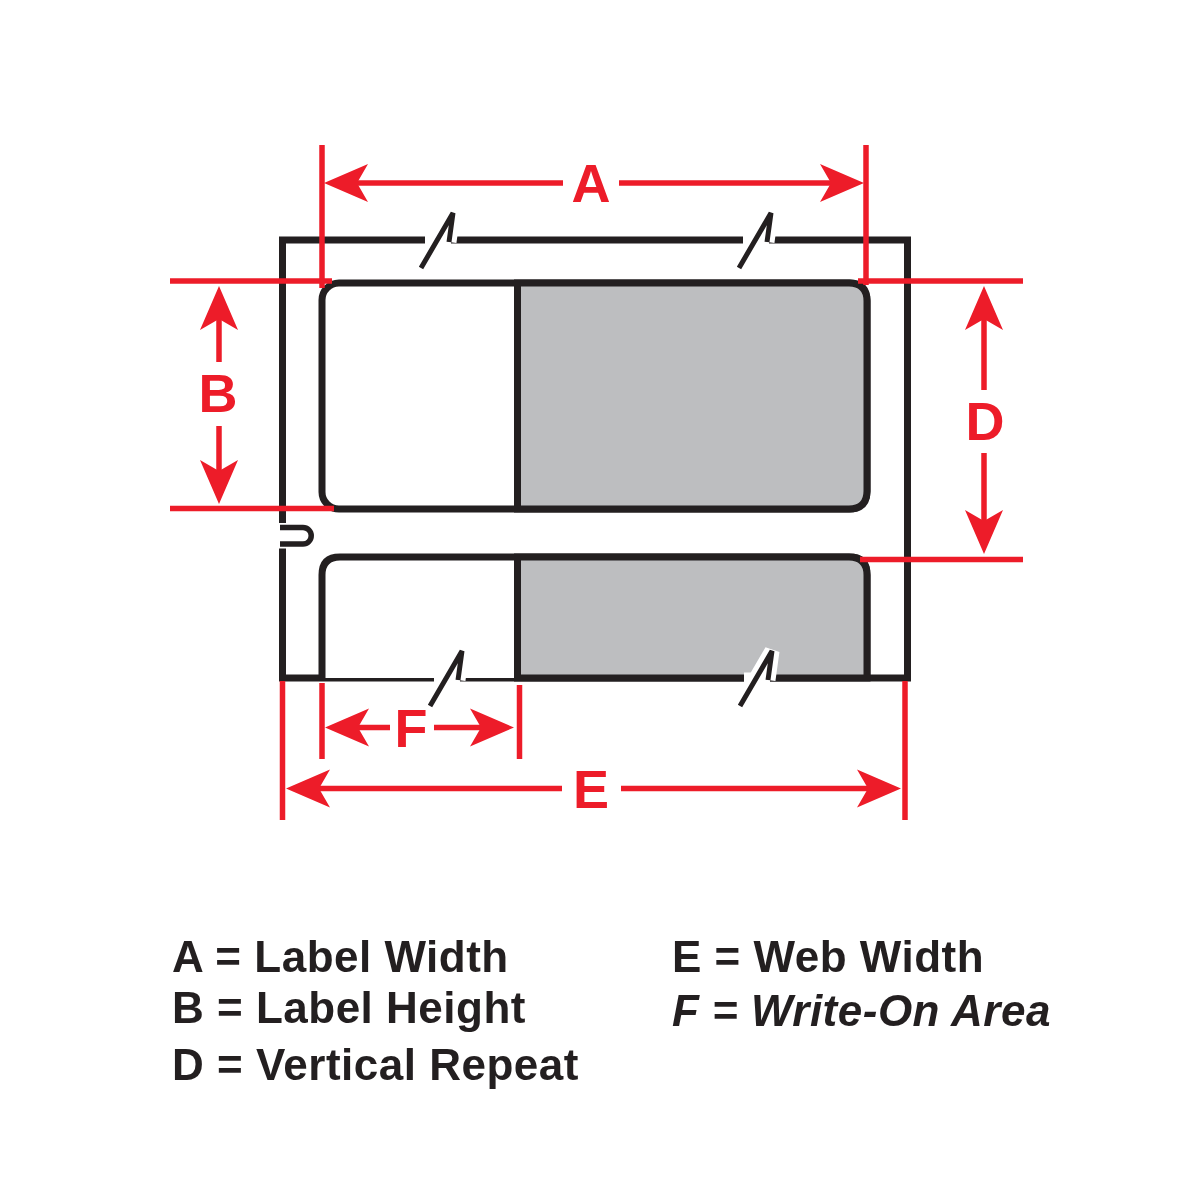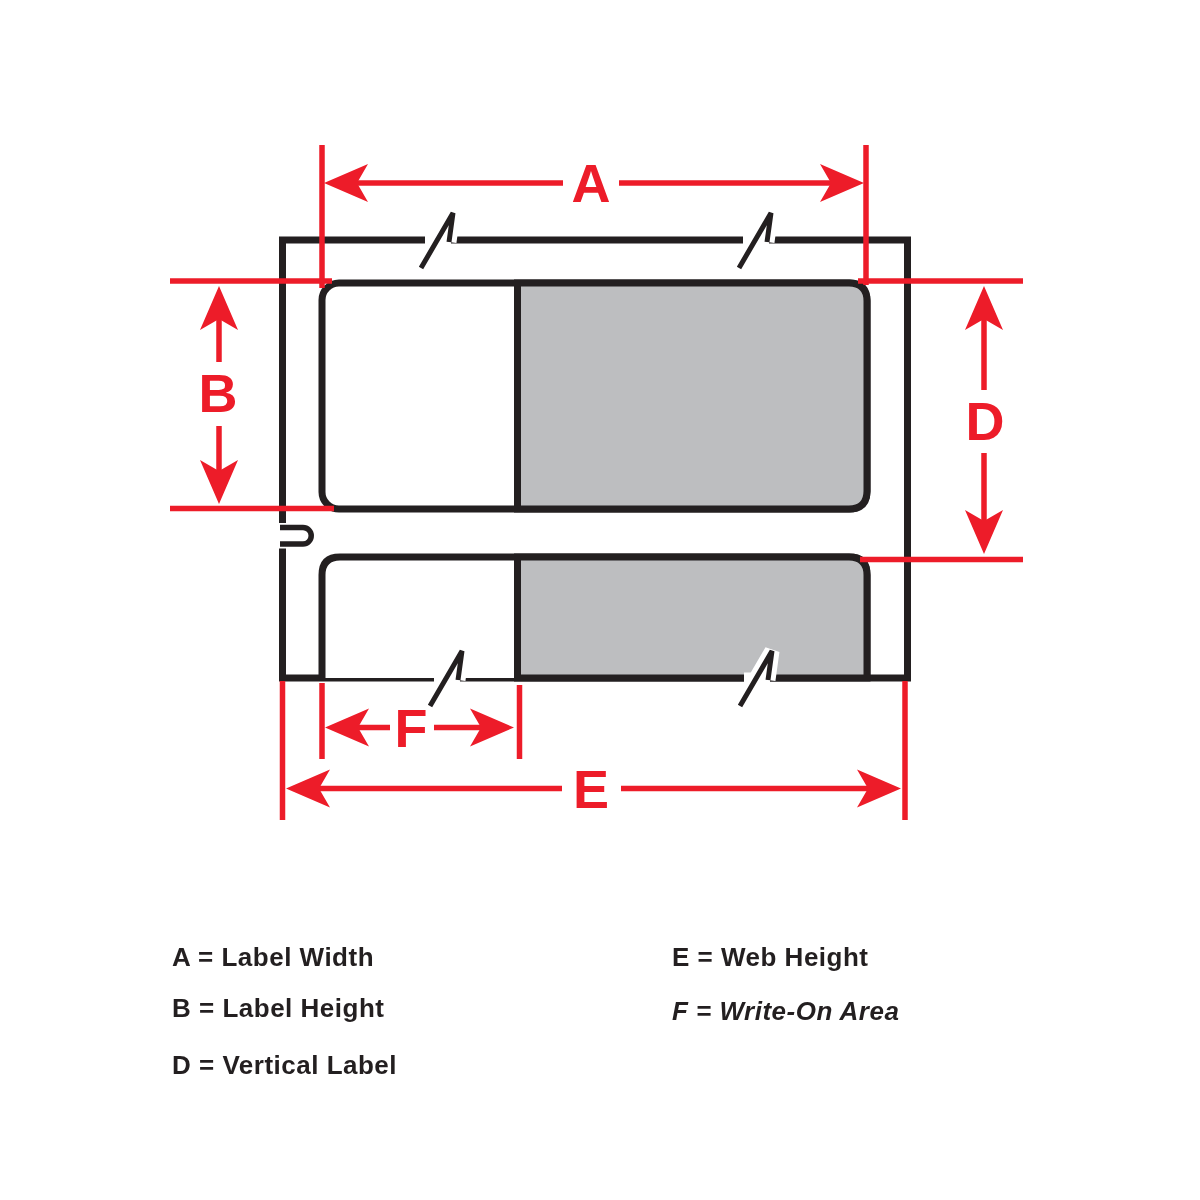--- a/index.html
+++ b/index.html
@@ -30,21 +30,21 @@
     font-weight: bold;
     font-size: 54px;
     fill: var(--dimension-red);
     text-anchor: middle;
   }
 
   
   .legend-item {
     position: absolute;
     font-weight: bold;
-    font-size: 26px;
+    font-size: 44px;
     line-height: 46px;
     color: var(--outline-black);
     white-space: nowrap;
     letter-spacing: 0.5px;
   }
 </style>
 </head>
 <body>
 
 <div id="stage">
@@ -138,18 +138,18 @@
       <polygon class="red-fill" points="901,788.5 857,769.5 868,788.5 857,807.5"></polygon>
       <line class="red-line" x1="318" y1="788.5" x2="562" y2="788.5"></line>
       <line class="red-line" x1="621" y1="788.5" x2="869" y2="788.5"></line>
       <text class="dim-letter" x="591" y="808">E</text>
     </g>
   </svg>
 
   <div>
     <div class="legend-item" style="left:172px; top:934px;">A = Label Width</div>
     <div class="legend-item" style="left:172px; top:985px;text-align:center;">B = Label Height</div>
-    <div class="legend-item" style="left:172px; top:1042px;">D = Vertical Label</div>
-    <div class="legend-item" style="left:672px; top:934px;">E = Web Height</div>
+    <div class="legend-item" style="left:172px; top:1042px;">D = Vertical Repeat</div>
+    <div class="legend-item" style="left:672px; top:934px;">E = Web Width</div>
     <div class="legend-item" style="left:672px; top:988px;font-style:italic;">F = Write-On Area</div>
   </div>
 
 </div>
 
 </body></html>

